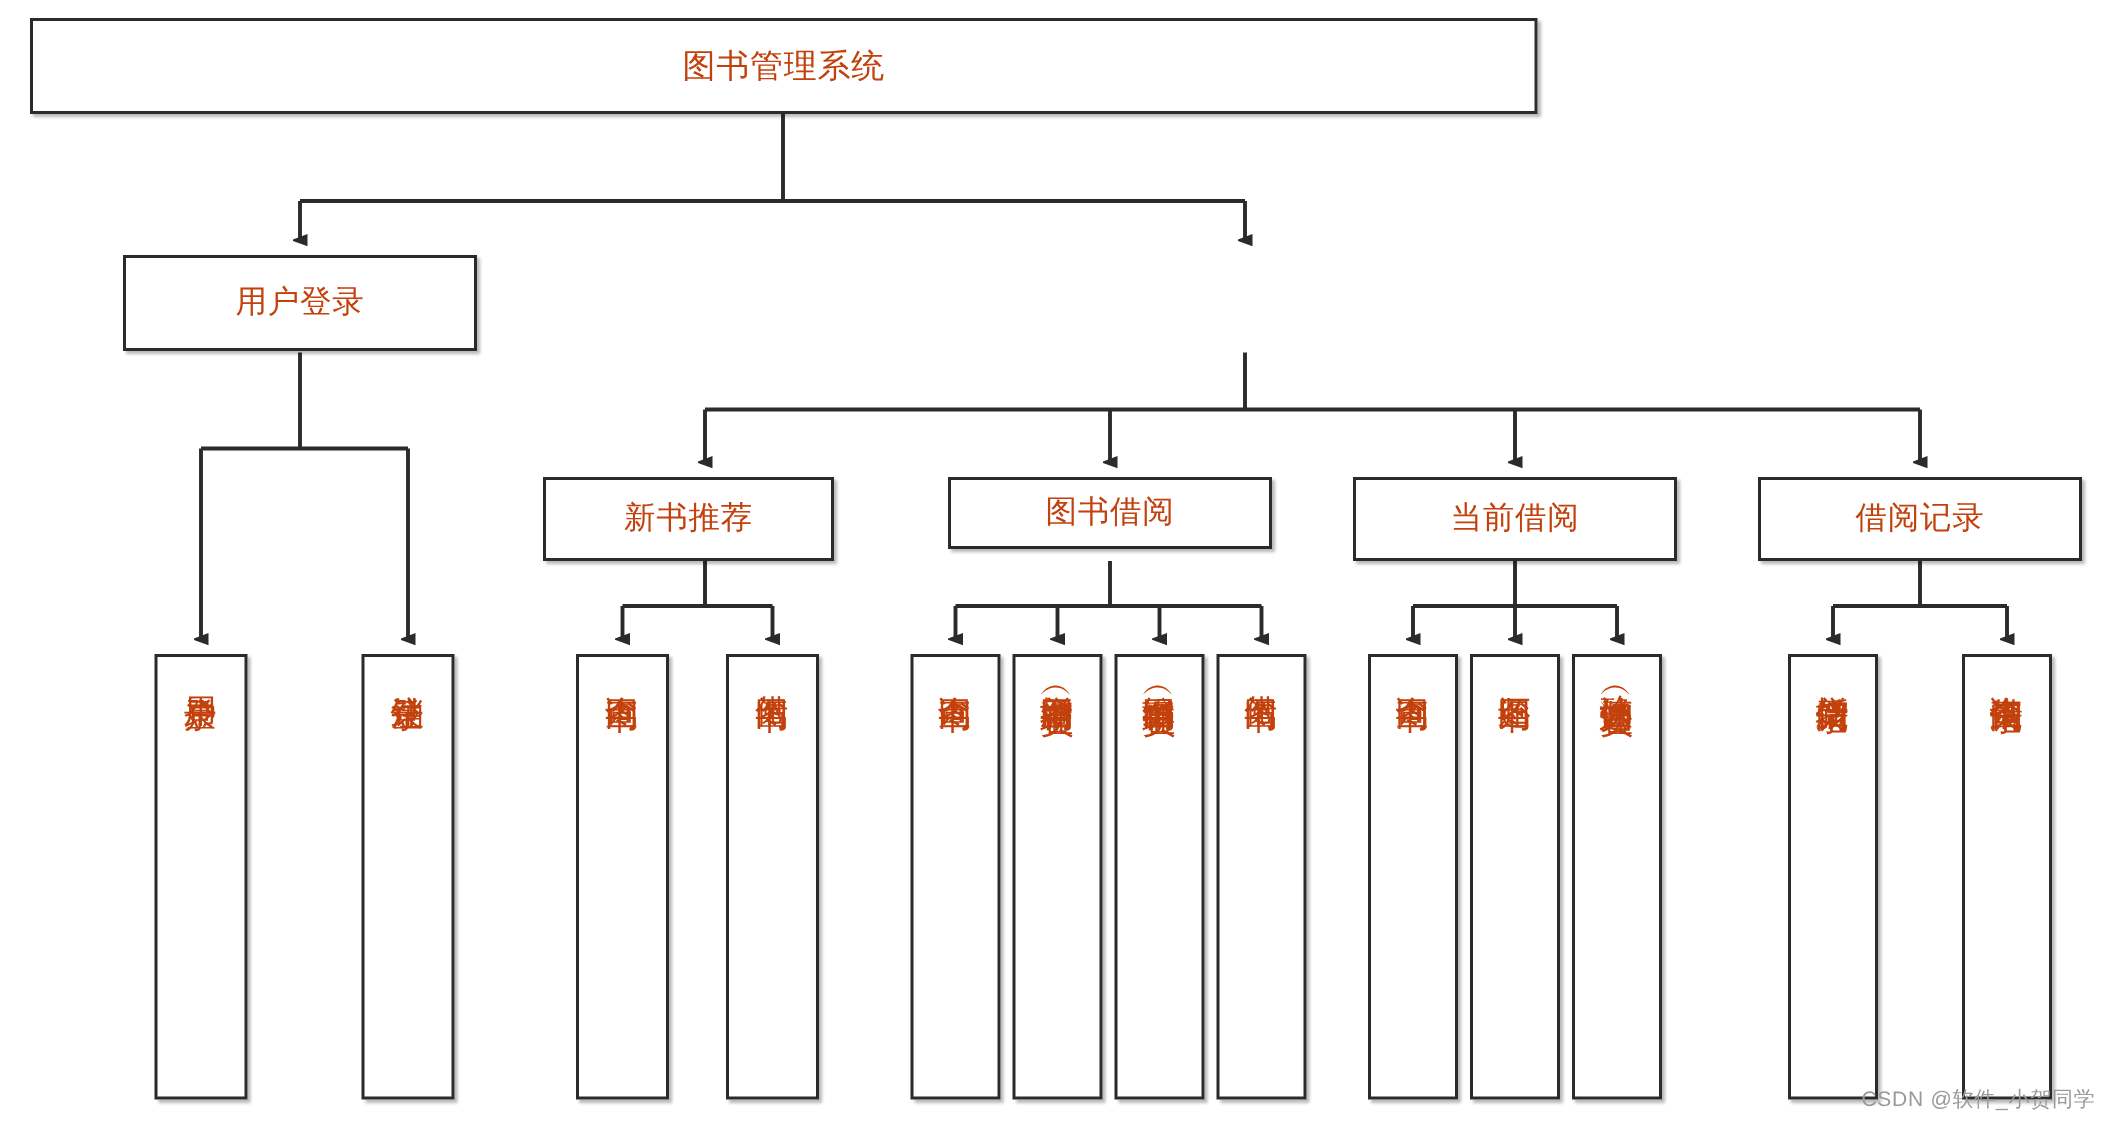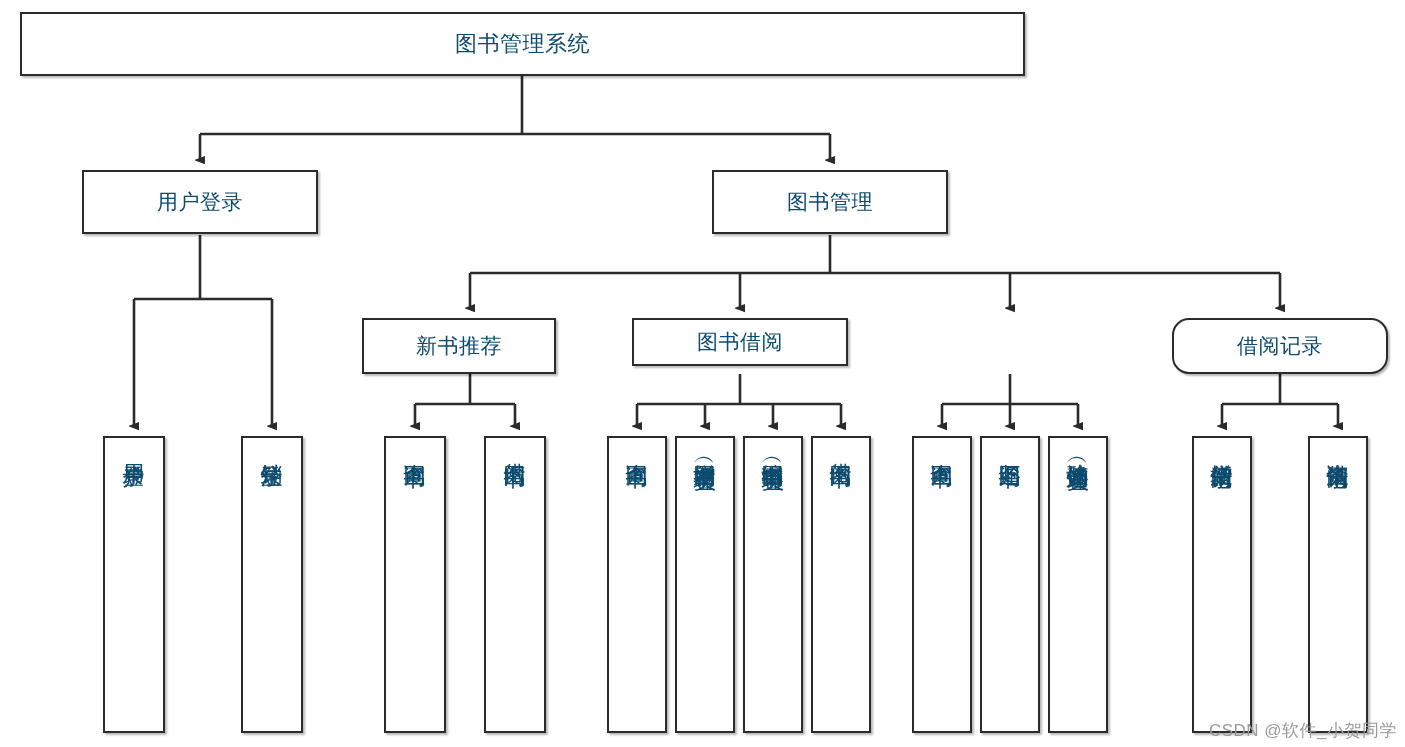--- a/index.html
+++ b/index.html
@@ -28,21 +28,21 @@
   }
   .node {
     position: absolute;
     box-sizing: border-box;
     background: #ffffff;
     border: 2px solid #2b2b2b;
     box-shadow: 2px 2px 2px rgba(0,0,0,0.28);
     display: flex;
     align-items: center;
     justify-content: center;
-    color: #0c4a6e;
+    color: #c2410c;
   }
   .node-label {
     display: block;
     text-align: center;
     line-height: 1.18;
     white-space: pre;
   }
   .node.horizontal .node-label {
     font-size: 21px;
     letter-spacing: 0.5px;
@@ -58,21 +58,21 @@
     font-size: 22px;
     line-height: 1.05;
     letter-spacing: 1px;
     white-space: nowrap;
   }
   .node.root .node-label { font-size: 22px; }
   #watermark {
     position: absolute;
     right: 8px;
     bottom: 5px;
-    font-size: 17px;
+    font-size: 14px;
     color: #9a9a9a;
     letter-spacing: 0.5px;
     white-space: nowrap;
   }
 </style>
 </head>
 <body>
 
 <div id="diagram-root">
 
@@ -127,34 +127,34 @@
   </svg>
 
   <div class="node horizontal root" style="left:20px; top:12px; width:1005px; height:64px;">
     <span class="node-label">图书管理系统</span>
   </div>
 
   <div class="node horizontal" style="left:82px; top:170px; width:236px; height:64px;">
     <span class="node-label">用户登录</span>
   </div>
 
-  <div class="node horizontal" style="left:712px; top:170px; width:236px; height:64px;">
-    <span class="node-label">图书管理</span>
-  </div>
 
   <div class="node horizontal" style="left:362px; top:318px; width:194px; height:56px;">
     <span class="node-label">新书推荐</span>
   </div>
 
   <div class="node horizontal" style="left:632px; top:318px; width:216px; height:48px;">
     <span class="node-label">图书借阅</span>
   </div>
 
-
-  <div class="node horizontal" style="left:1172px; top:318px; width:216px; height:56px;border-radius:17px;">
+  <div class="node horizontal" style="left:902px; top:318px; width:216px; height:56px;">
+    <span class="node-label">当前借阅</span>
+  </div>
+
+  <div class="node horizontal" style="left:1172px; top:318px; width:216px; height:56px;">
     <span class="node-label">借阅记录</span>
   </div>
 
   <div class="node vertical" style="left:103px; top:436px; width:62px; height:297px;">
     <span class="node-label">用户登录</span>
   </div>
 
   <div class="node vertical" style="left:241px; top:436px; width:62px; height:297px;">
     <span class="node-label">注销登录</span>
   </div>

